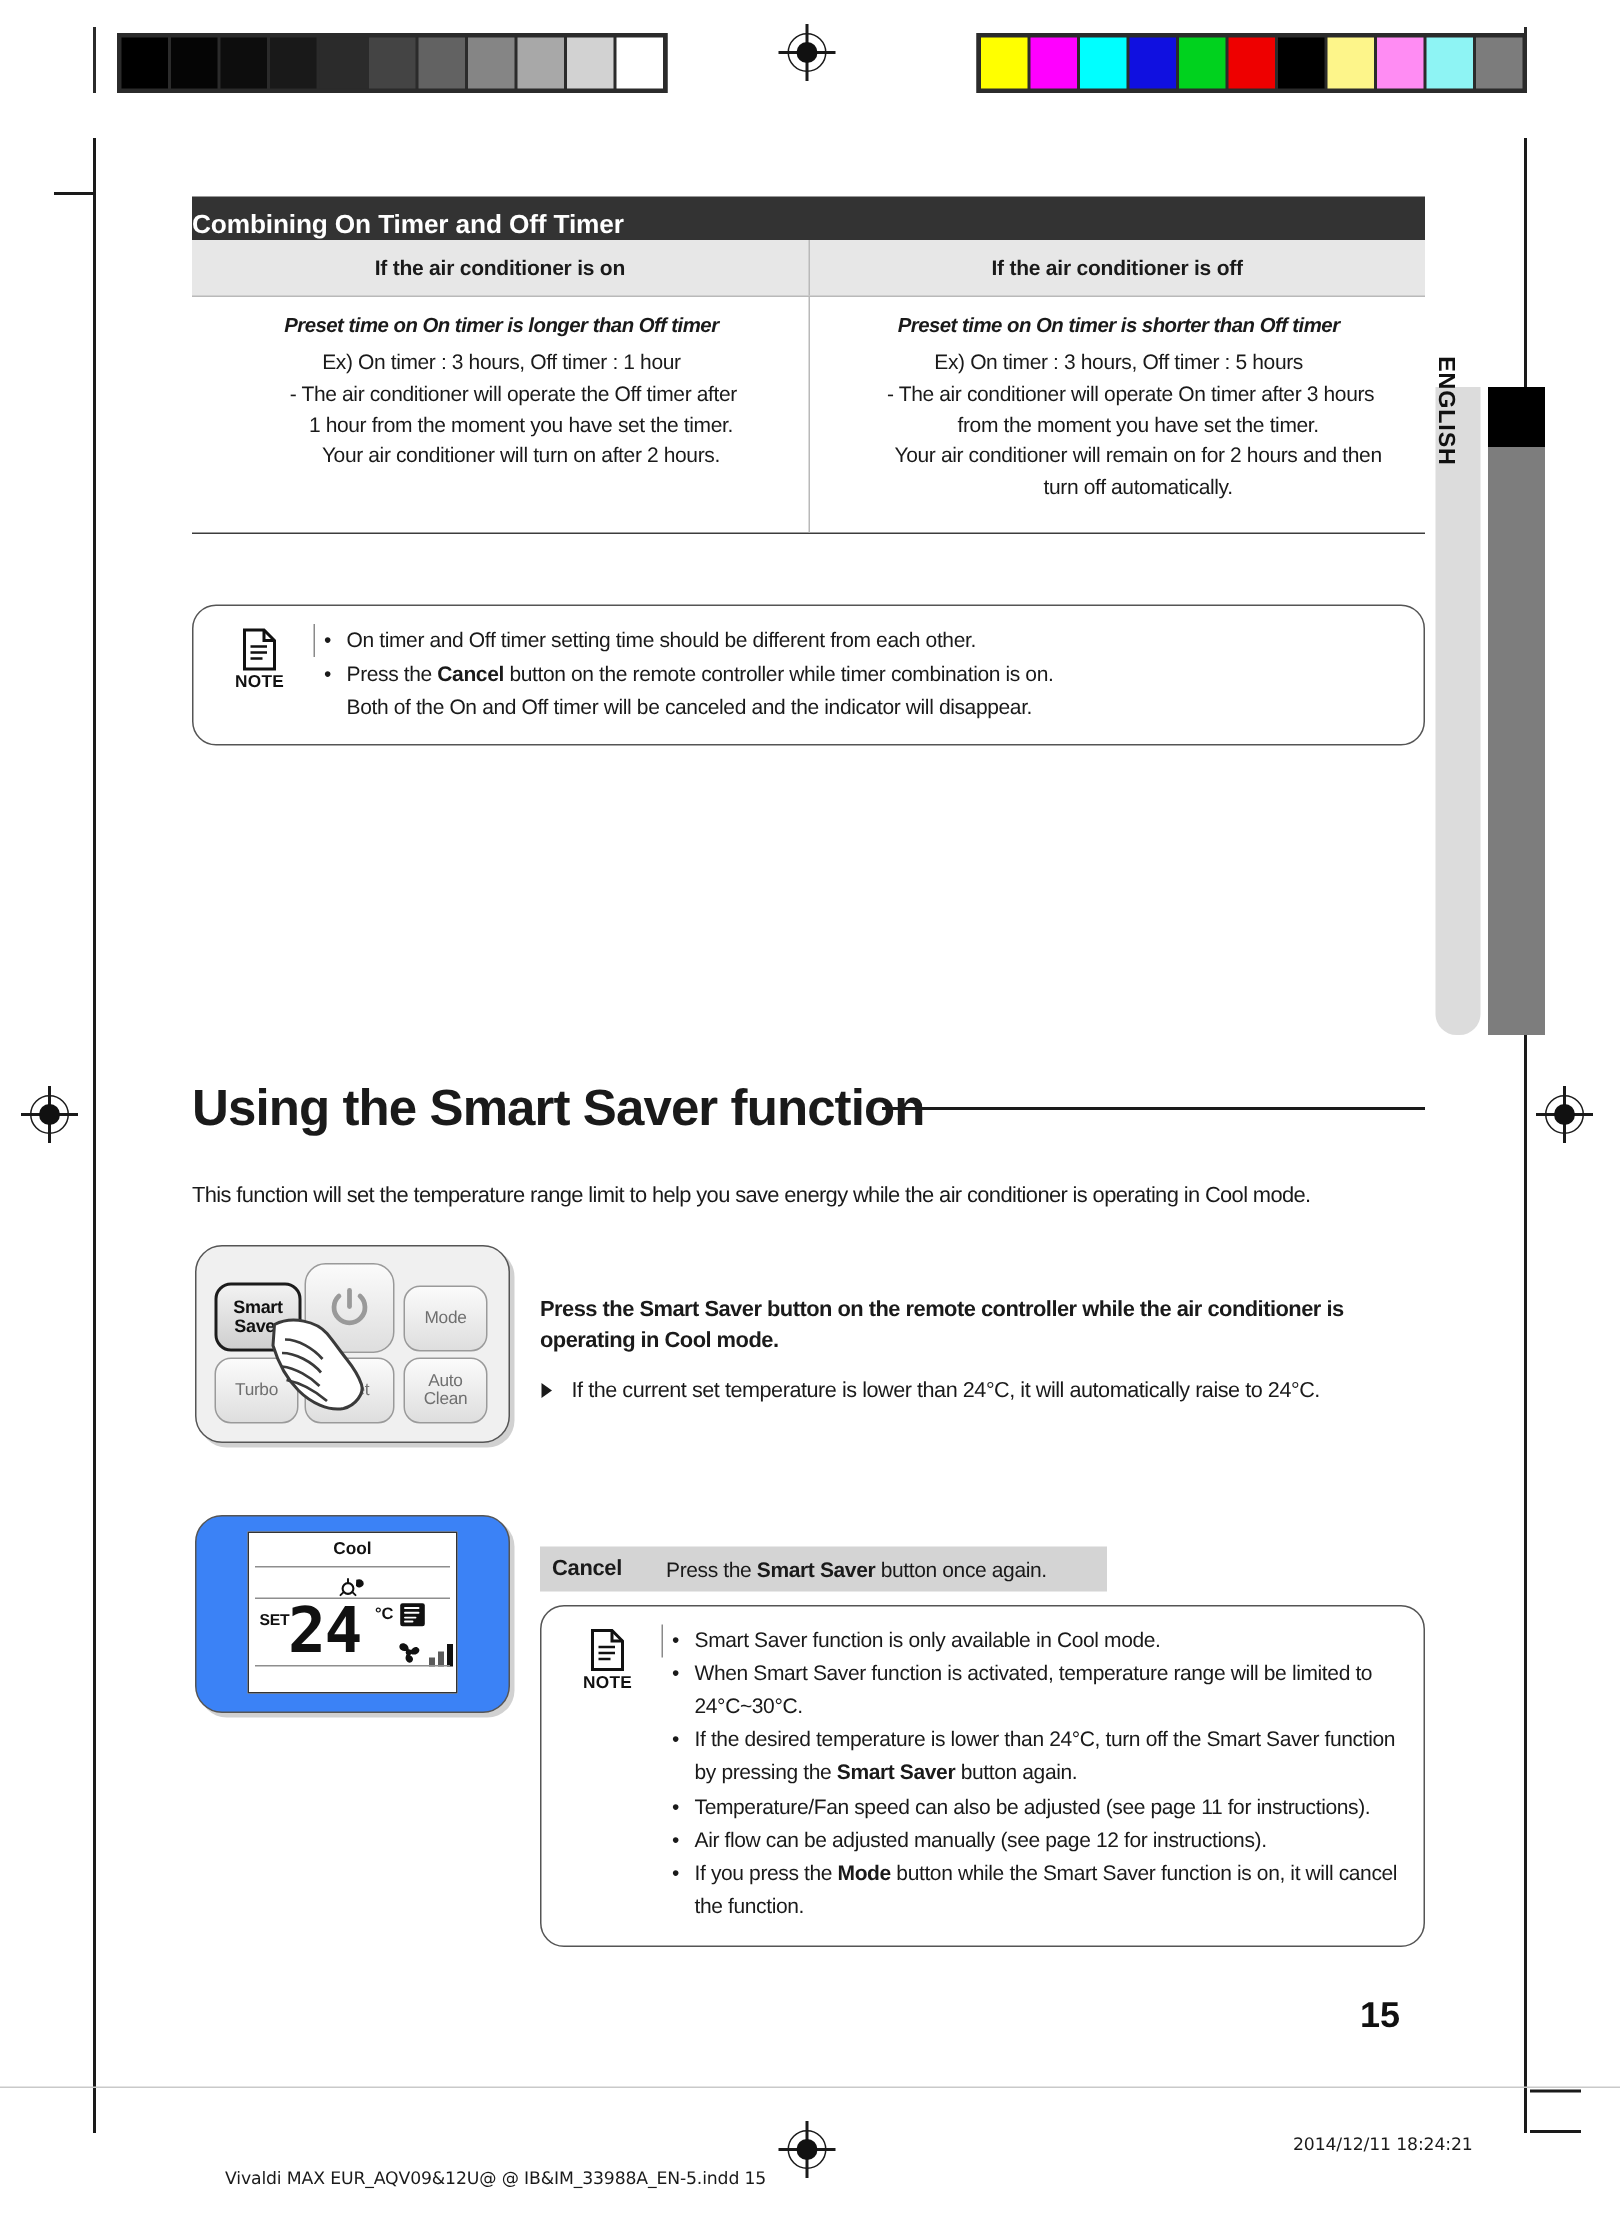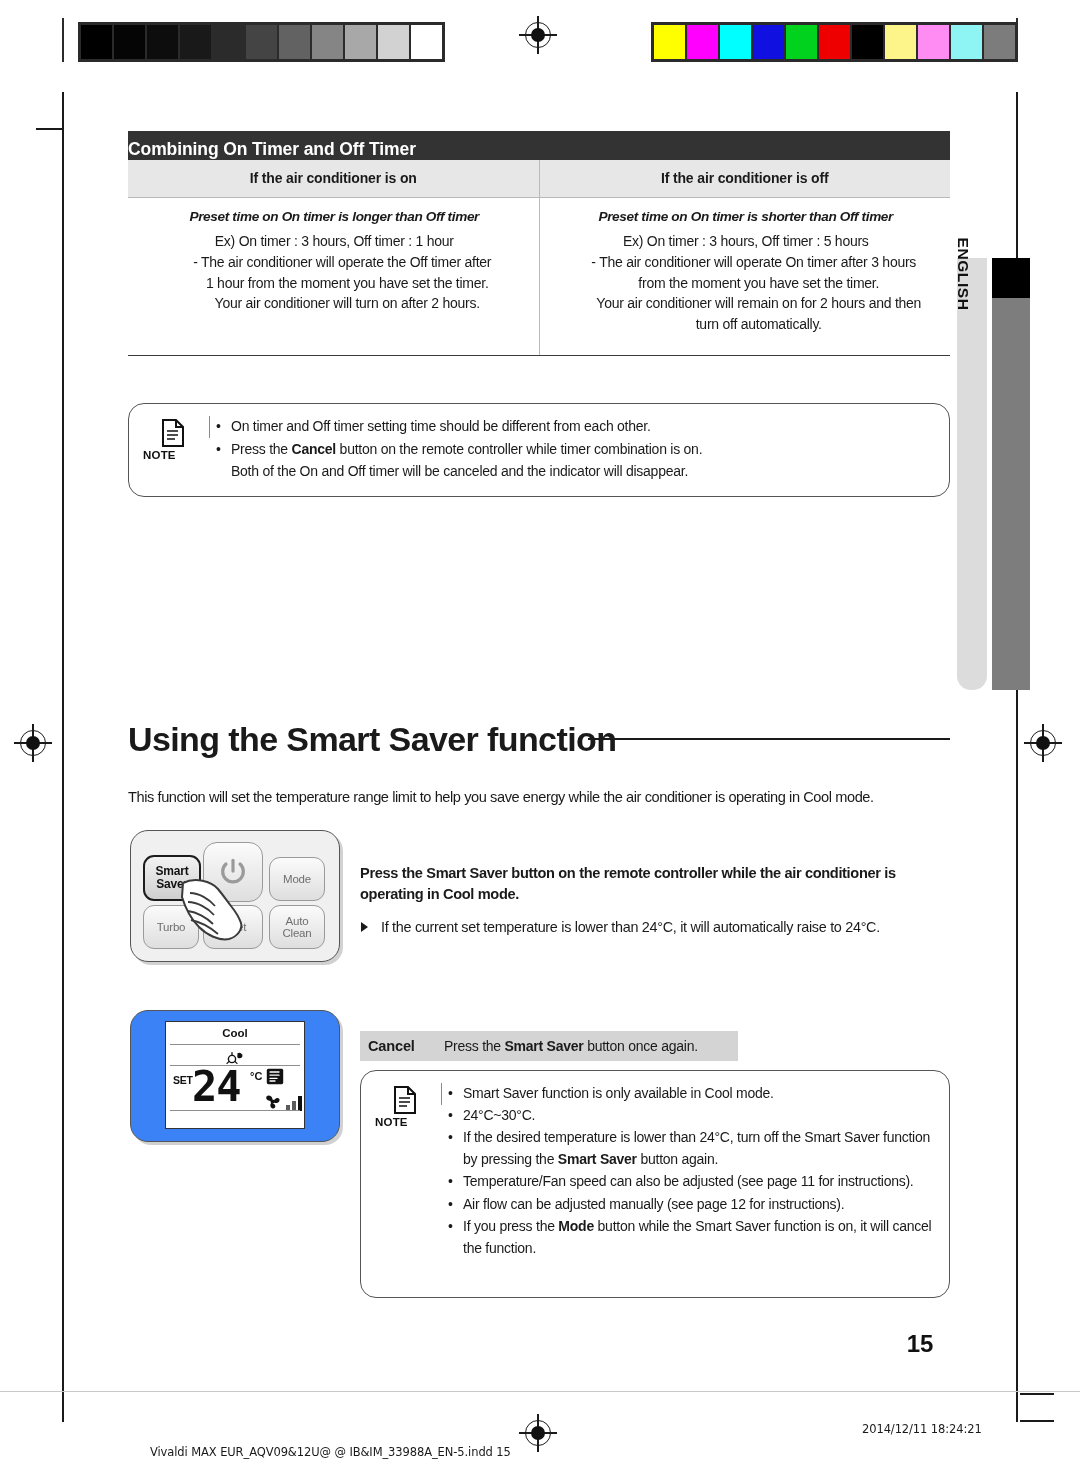--- a/index.html
+++ b/index.html
@@ -189,20 +189,21 @@
     border: 1.6px solid #555;
     border-radius: 16px;
     background: #fff;
     box-sizing: border-box;
   }
   .note-box .note-mark {
     position: absolute;
     left: 14px;
     top: 14px;
     width: 60px;
+    text-align: center;
   }
   .note-icon { display: block; margin: 0 auto; }
   .note-word {
     display: block;
     font-size: 11.5px;
     font-weight: bold;
     letter-spacing: 0.2px;
     margin-top: 1px;
     color: #111;
   }
@@ -773,20 +774,21 @@
     </div>
     <div class="note-divider"></div>
     <div class="note-body">
       <ul class="note-list">
         <li>
           <span class="b">•</span>
           <span>Smart Saver function is only available in Cool mode.</span>
         </li>
         <li>
           <span class="b">•</span>
+          <span>When Smart Saver function is activated, temperature range will be limited to</span>
           <span class="cont">24°C~30°C.</span>
         </li>
         <li>
           <span class="b">•</span>
           <span>If the desired temperature is lower than 24°C, turn off the Smart Saver function</span>
           <span class="cont"><span>by pressing the </span><b class="bold">Smart Saver</b><span> button again.</span></span>
         </li>
         <li>
           <span class="b">•</span>
           <span>Temperature/Fan speed can also be adjusted (see page 11 for instructions).</span>

